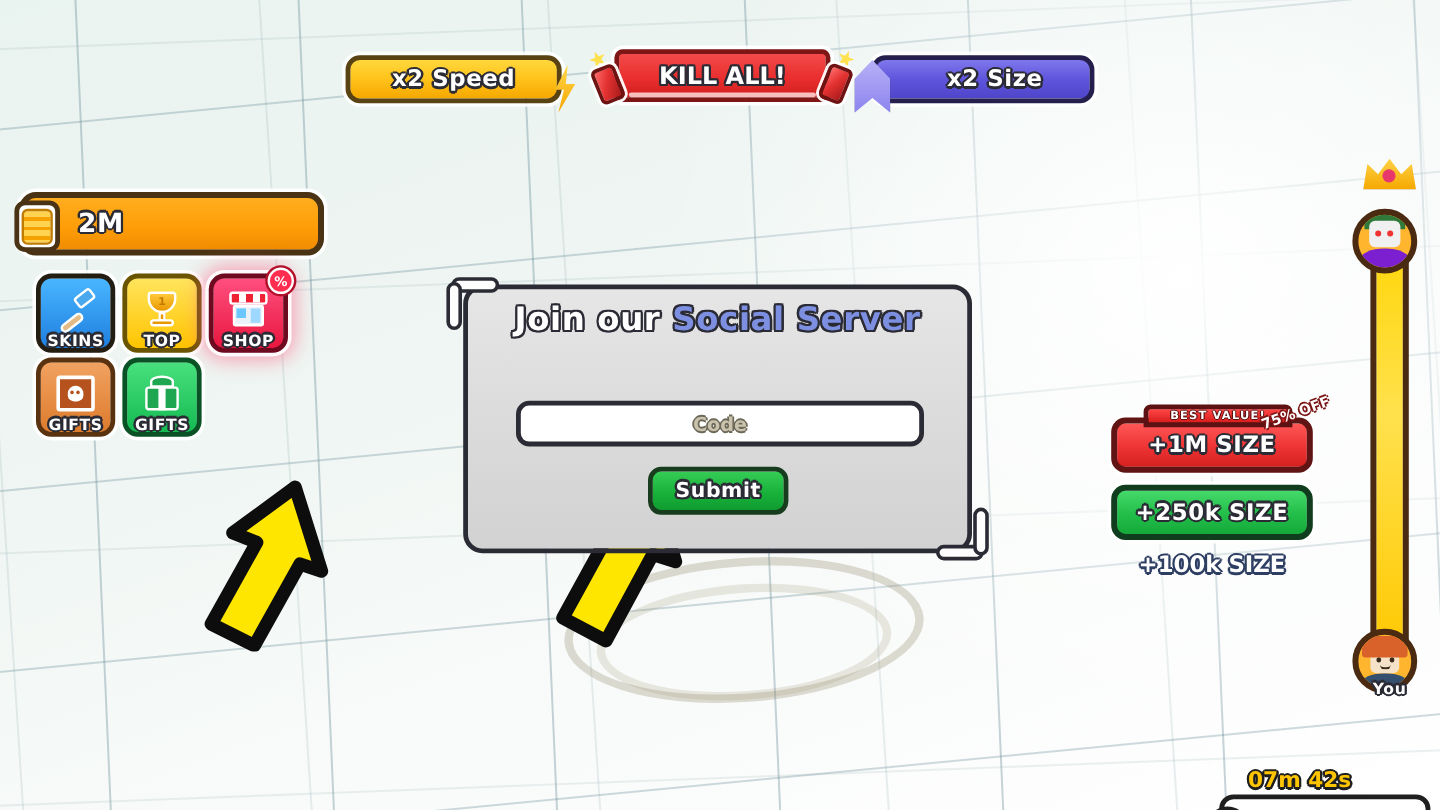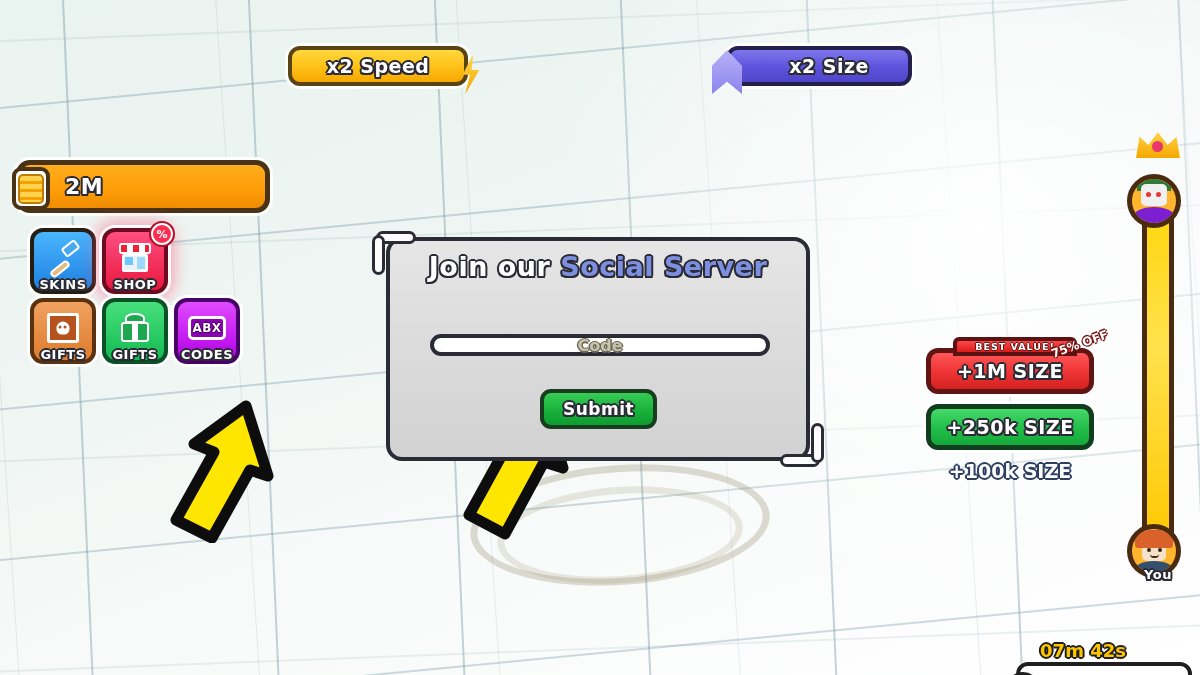--- a/index.html
+++ b/index.html
@@ -224,21 +224,21 @@
   .brk.tl i.v{ left:0; top:4px; width:13px; height:40px; }
   .brk.br{ right:0; bottom:0; }
   .brk.br i.h{ right:4px; bottom:0; width:40px; height:13px; }
   .brk.br i.v{ right:0; bottom:4px; width:13px; height:40px; }
 
   #modal-title{ position:absolute; left:0; top:20px; width:100%; text-align:center; font-size:27px; }
   #modal-title .hl{ color:#7d8fe0;
     text-shadow:2px 0 0 #2b2b35,-2px 0 0 #2b2b35,0 2px 0 #2b2b35,0 -2px 0 #2b2b35,
                 1.5px 1.5px 0 #2b2b35,-1.5px 1.5px 0 #2b2b35,1.5px -1.5px 0 #2b2b35,-1.5px -1.5px 0 #2b2b35;}
   #code-input{
-    position:absolute; left:58px; top:103px; width:340px; height:22px;
+    position:absolute; left:58px; top:103px; width:340px; height:38px;
     background:#fff; border:4px solid #2b2b35; border-radius:11px;
     display:flex; align-items:center; justify-content:center;
     font-family:"DejaVu Sans", sans-serif; font-size:16px; font-weight:bold;
     color:#c9c3ae; text-align:center; outline:none;
     text-shadow:1.5px 0 0 #6d6858,-1.5px 0 0 #6d6858,0 1.5px 0 #6d6858,0 -1.5px 0 #6d6858;
   }
   #submit-btn{
     position:absolute; left:168px; top:158px; width:117px; height:40px;
     background:linear-gradient(180deg,#36cc55 0%,#18b23b 55%,#0f9c30 100%);
     border:4px solid #173c1e; border-radius:11px;
@@ -340,20 +340,36 @@
 
 <div id="topbar">
 
   <div class="boost" id="speed-boost">
     <div class="pill-speed">
       <span class="cartoon">x2 Speed</span>
       <div class="bolt"></div>
     </div>
   </div>
 
+  <div class="boost" id="killall-boost">
+    <div class="banner-kill">
+      <div class="plate">
+        <span class="cartoon">KILL ALL!</span>
+      </div>
+      <div class="underline"></div>
+      <div class="dyn left">
+          <div class="spark"></div>
+          <div class="stick"></div>
+        </div>
+      <div class="dyn right">
+          <div class="spark"></div>
+          <div class="stick"></div>
+        </div>
+    </div>
+  </div>
 
   <div class="boost" id="size-boost">
     <div class="pill-size">
       <div class="chev"></div>
       <span class="cartoon">x2 Size</span>
     </div>
   </div>
 </div>
 
 <div id="currency">
@@ -369,20 +385,30 @@
     <div class="mbtn b-skins">
       <div class="gi">
         <div class="ic-hammer">
             <div class="head"></div>
             <div class="handle"></div>
           </div>
       </div>
       <div class="lbl cartoon">SKINS</div>
     </div>
 
+    <div class="mbtn b-top">
+      <div class="gi">
+        <div class="ic-trophy">
+            <div class="cup"></div>
+            <div class="stem"></div>
+            <div class="base"></div>
+          </div>
+      </div>
+      <div class="lbl cartoon">TOP</div>
+    </div>
 
     <div class="mbtn b-shop">
       <div class="gi">
         <div class="ic-shop">
             <div class="awn"></div>
             <div class="body"></div>
             <div class="win"></div>
             <div class="door"></div>
           </div>
       </div>
@@ -406,28 +432,20 @@
       <div class="gi">
         <div class="ic-gift">
             <div class="bow"></div>
             <div class="box"></div>
             <div class="band"></div>
           </div>
       </div>
       <div class="lbl cartoon">GIFTS</div>
     </div>
 
-    <div class="mbtn b-codes">
-      <div class="gi">
-        <div class="ic-abx">
-            <b>ABX</b>
-          </div>
-      </div>
-      <div class="lbl cartoon">CODES</div>
-    </div>
   </div>
 
 </div>
 
 <div class="arrow" style="left:150px; top:398px;">
   <svg width="128" height="145" viewBox="0 0 128 145" aria-hidden="true">
     <polygon points="96,8 118,78 100,72 62,140 26,122 64,54 44,46" fill="#ffe600" stroke="#0d0d0d" stroke-width="11" stroke-linejoin="round"></polygon>
   </svg>
 </div>
 

